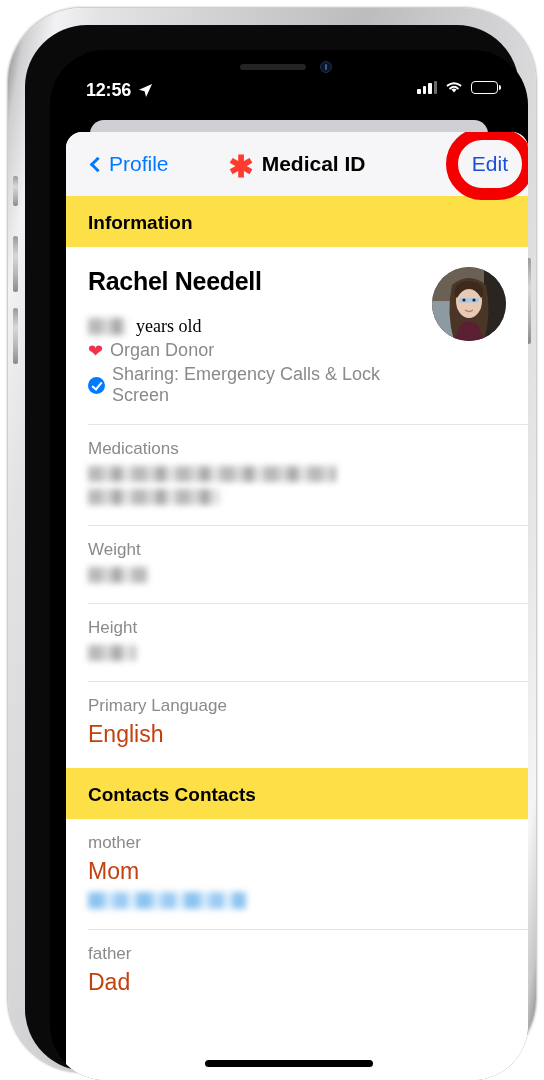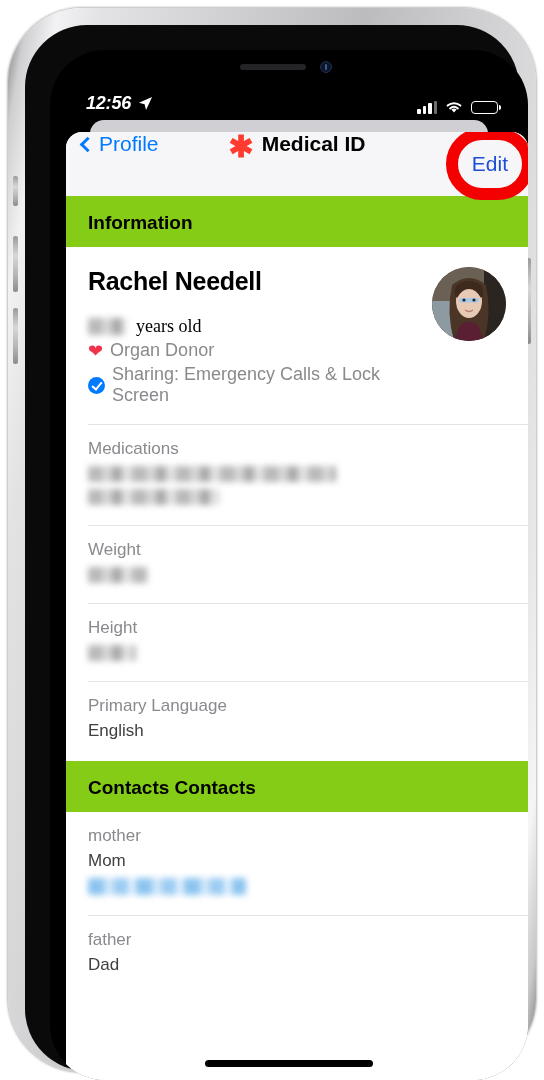--- a/index.html
+++ b/index.html
@@ -97,26 +97,25 @@
     border-radius: 1px;
   }
 
   
   #status-bar {
     position: absolute;
     left: 0; top: 30px;
     width: 100%;
     height: 34px;
     display: flex;
-    align-items: flex-end;
+    align-items: flex-start;
     justify-content: space-between;
     padding: 0 30px 0 36px;
     color: #ffffff;
     z-index: 35;
-    font-style: italic;
   }
   #status-left { display: flex; align-items: center; gap: 7px; }
   #status-time {
     font-size: 18px;
     font-weight: bold;
     letter-spacing: -0.2px;
   }
   #status-right { display: flex; align-items: center; gap: 8px; }
 
   .cell-bars { display: flex; align-items: flex-end; gap: 2px; height: 13px; }
@@ -162,23 +161,23 @@
     background: #ffffff;
     overflow: hidden;
     z-index: 5;
   }
 
   
   #nav-bar {
     height: 64px;
     background: #f6f6f8;
     display: flex;
-    align-items: flex-start;
+    align-items: center;
     position: relative;
-    padding: 0 16px;
+    padding: 0 26px;
   }
   #back-link {
     display: flex;
     align-items: center;
     gap: 4px;
     color: #007aff;
     font-size: 21px;
     cursor: pointer;
   }
   #back-chevron {
@@ -235,39 +234,39 @@
   }
 
   
   #content {
     height: calc(100% - 64px);
     background: #ffffff;
     overflow: hidden;
   }
 
   .section-header {
-    background: #84cc16;
+    background: #fde047;
     padding: 16px 22px 13px;
     font-size: 19px;
     font-weight: bold;
     color: #000;
   }
 
   .rows { background: #ffffff; padding-left: 22px; }
   .row  { padding: 14px 22px 20px 0; border-bottom: 1px solid #e4e4e6; }
   .row:last-child { border-bottom: none; }
 
   .field-label {
     font-size: 17px;
     color: #8a8a8e;
     margin-bottom: 5px;
   }
   .field-value {
-    font-size: 17px;
-    color: #404040;
+    font-size: 23px;
+    color: #c2410c;
   }
 
   
   #profile-row {
     display: flex;
     align-items: flex-start;
     justify-content: space-between;
     padding: 20px 22px 18px 0;
     border-bottom: 1px solid #e4e4e6;
   }

